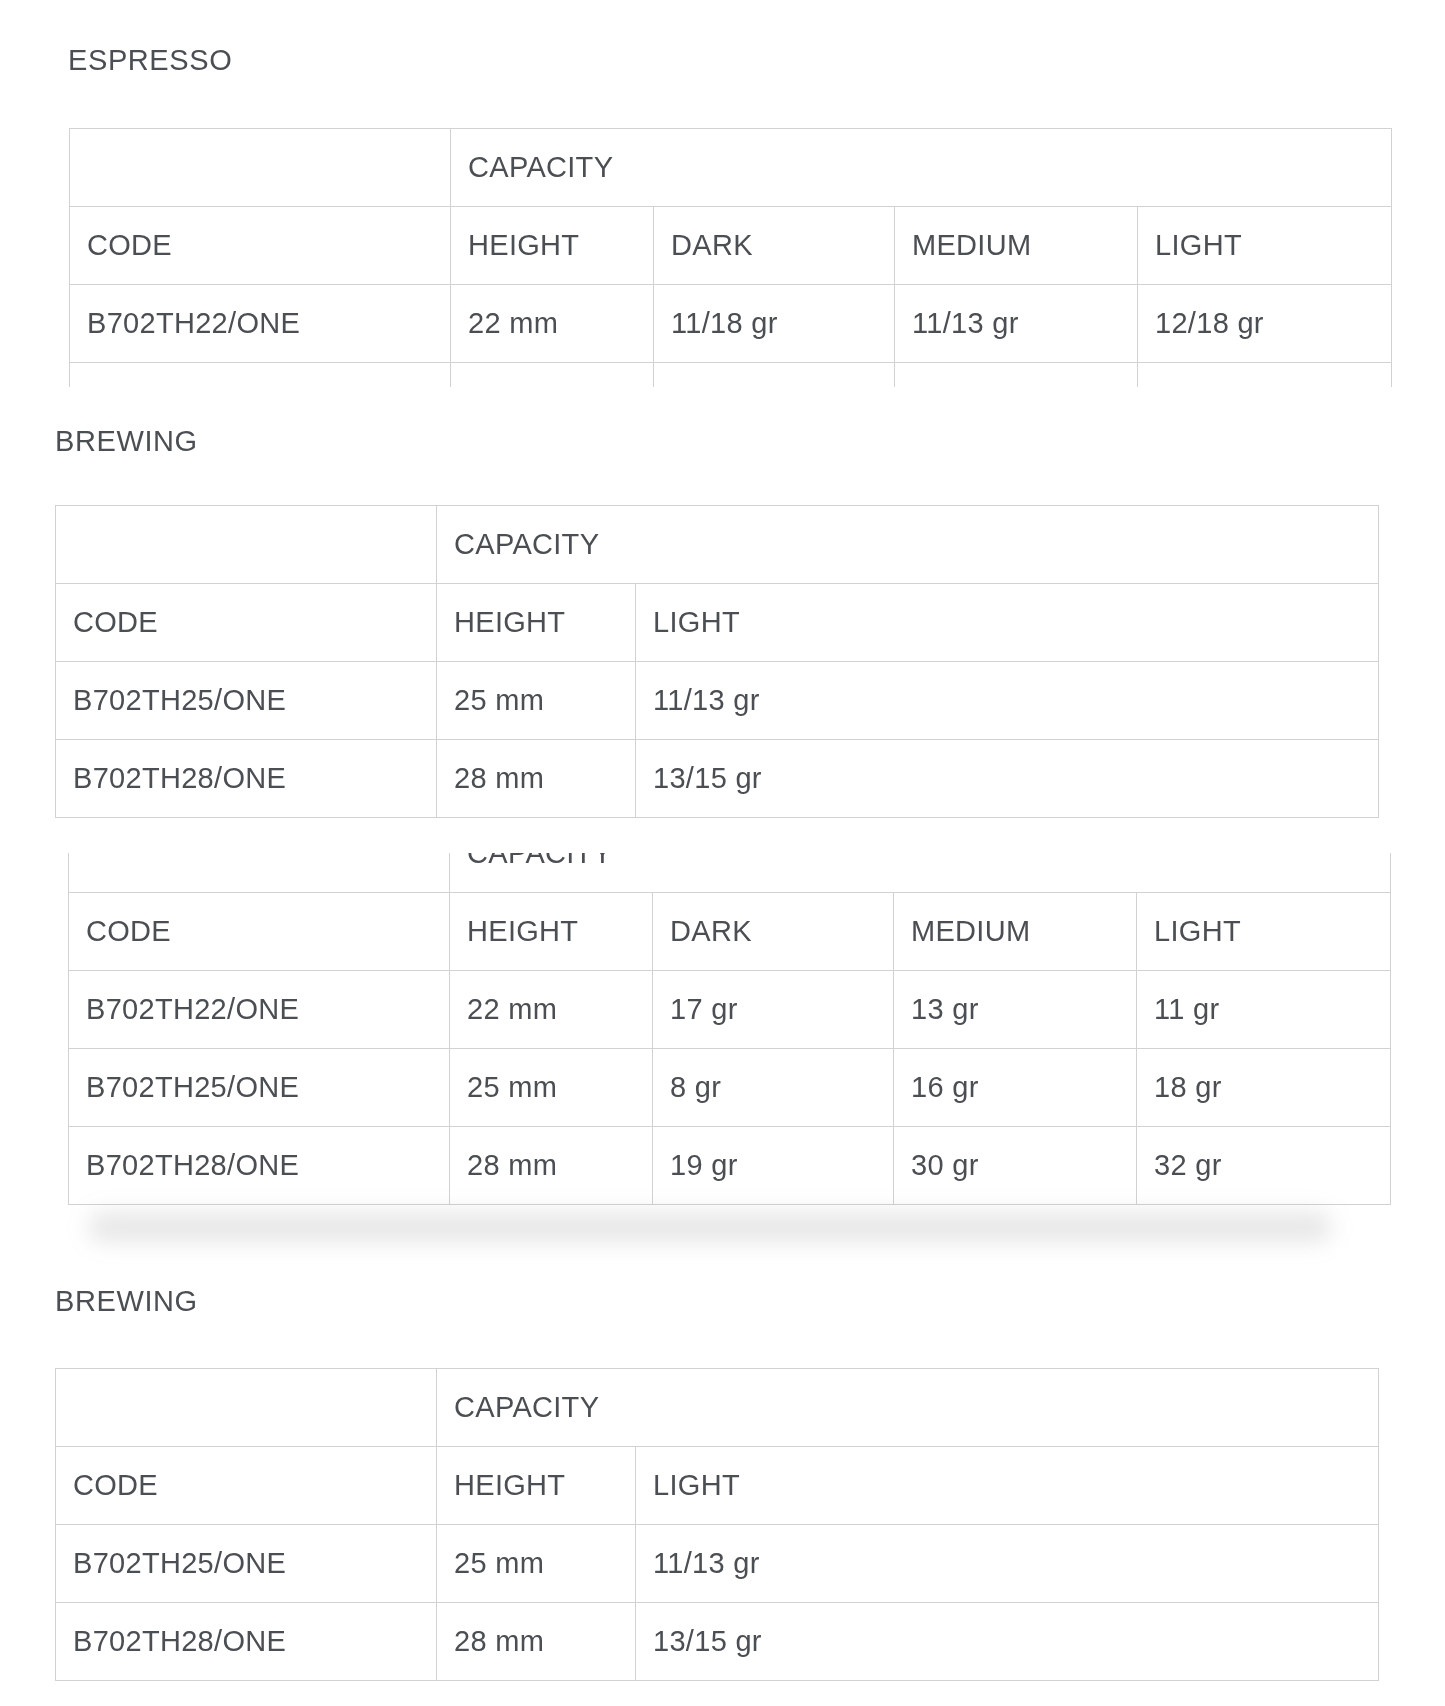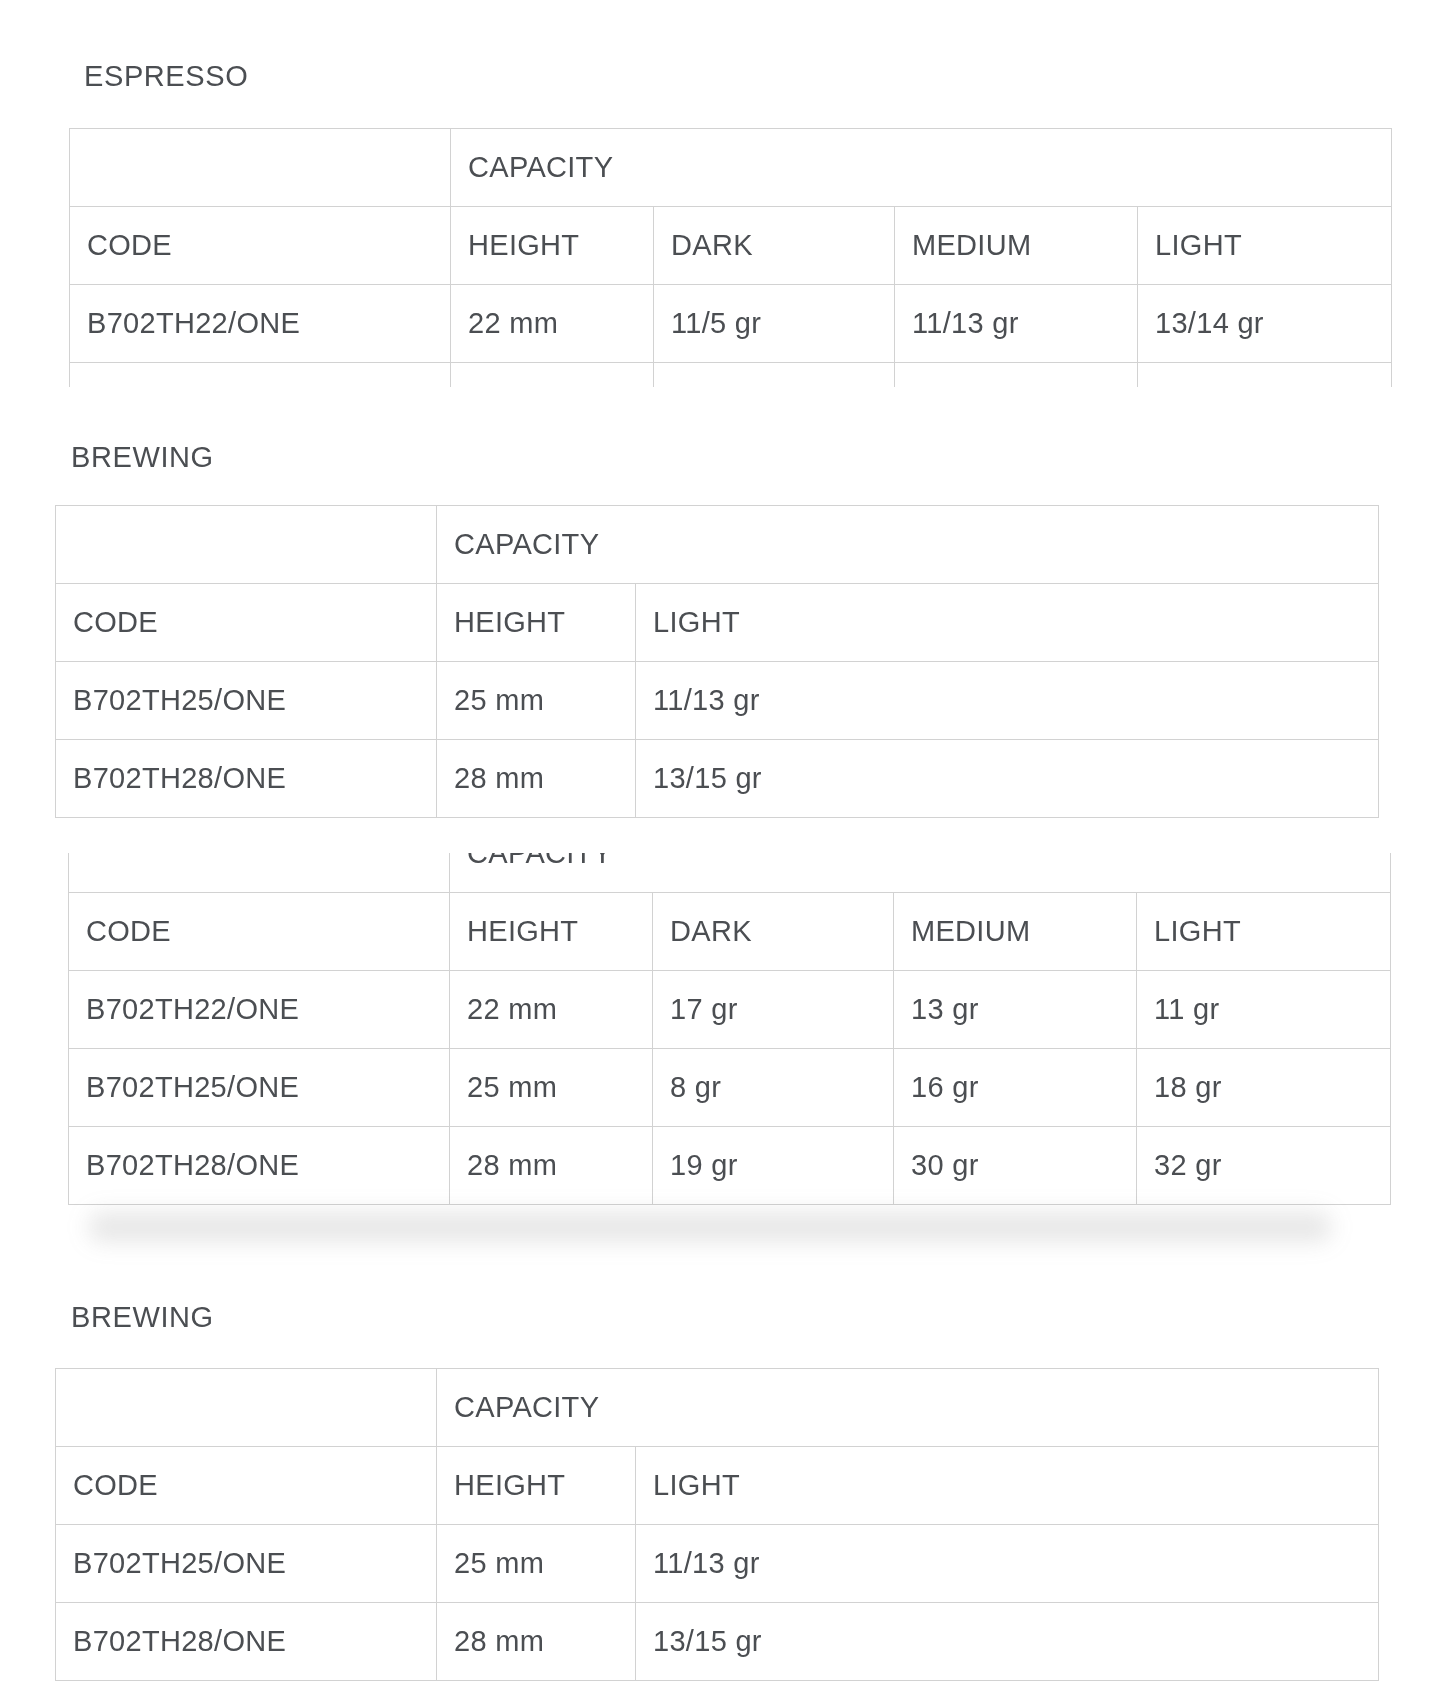--- a/index.html
+++ b/index.html
@@ -3,21 +3,21 @@
 <meta charset="utf-8">
 <style>
   html,body { margin:0; padding:0; background:#ffffff; }
   .page {
     position:relative; width:1445px; height:1706px;
     background:#ffffff; overflow:hidden;
     font-family:"Liberation Sans", sans-serif;
     color:#4b4e52;
   }
   .sec-heading {
-    position:absolute; margin:16px; font-weight:400;
+    position:absolute; margin:0; font-weight:400;
     font-size:29px; line-height:33px; letter-spacing:0.6px;
     color:#4b4e52; white-space:nowrap;text-align:center;
   }
   .tbl-clip { position:absolute; overflow:hidden; }
   table.spec {
     border-collapse:collapse; table-layout:fixed; background:#0f766e;
   }
   table.spec td {
     border:1px solid #d2d2d2;
     height:77px; padding:0 6px 0 17px;
@@ -57,23 +57,23 @@
       <tr>
         <td>CODE</td>
         <td>HEIGHT</td>
         <td>DARK</td>
         <td>MEDIUM</td>
         <td>LIGHT</td>
       </tr>
       <tr>
         <td>B702TH22/ONE</td>
         <td>22 mm</td>
-        <td>11/5 gr</td>
+        <td>11/18 gr</td>
         <td>11/13 gr</td>
-        <td>13/14 gr</td>
+        <td>12/18 gr</td>
       </tr>
       <tr>
         <td></td>
             <td></td>
             <td></td>
             <td></td>
             <td></td>
       </tr>
     </tbody>
       </table>

